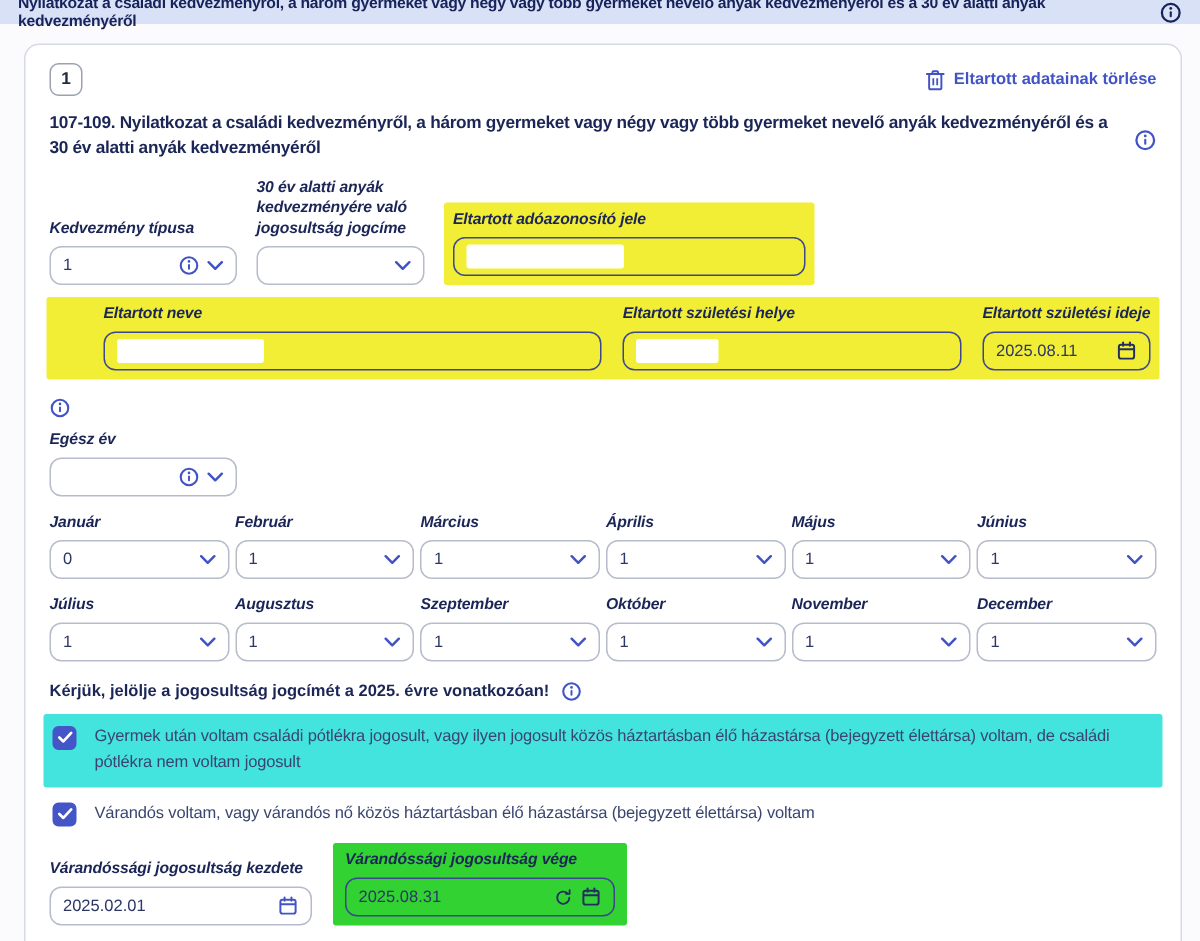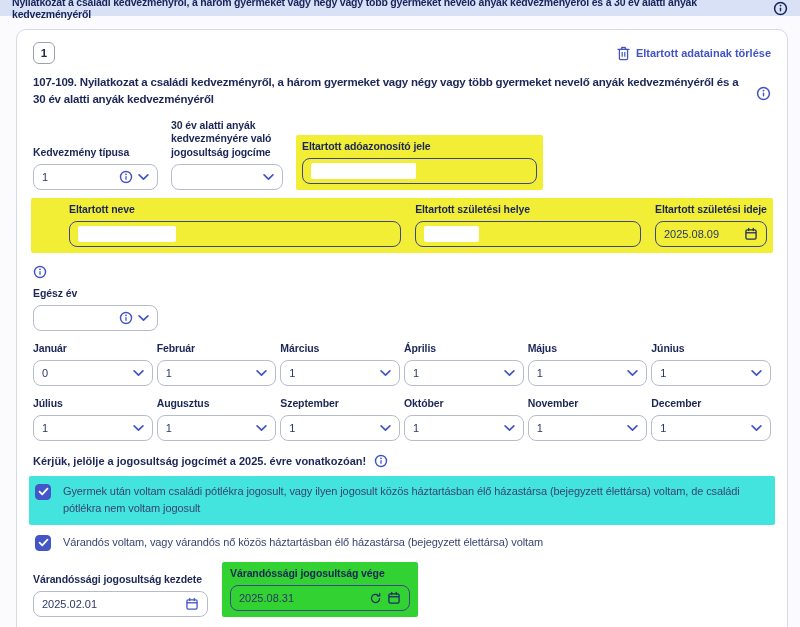--- a/index.html
+++ b/index.html
@@ -31,21 +31,21 @@
     width: 22px; height: 22px; border: 1.6px solid #9ba1ae; border-radius: 6px;
     display: flex; align-items: center; justify-content: center;
     font-size: 11.5px; font-weight: 700; color: #232a41;
   }
   .del { display: flex; align-items: center; gap: 6px; color: #4254c5; font-size: 11px; font-weight: 700; cursor: pointer; }
 
   .trow { display: flex; gap: 14px; align-items: center; margin-bottom: 10px; }
   .stitle { flex: 1; font-size: 11.5px; font-weight: 700; color: #1b2657; line-height: 1.5; letter-spacing: -0.2px; }
   .trow .info { color: #4254c5; margin-top: 4px; }
 
-  .label { font-size: 10.5px; font-weight: 700; color: #1b2657; margin-bottom: 4px; line-height: 1.32; letter-spacing: -0.1px; }
+  .label { font-size: 10.5px; font-weight: 700; color: #1b2657; margin-bottom: 4px; line-height: 1.32; letter-spacing: -0.1px; font-style: italic; }
 
   .ctrl {
     height: 26px; border: 1.2px solid #b6bccb; border-radius: 8px; background: #fff;
     display: flex; align-items: center; gap: 6px; padding: 0 8px;
     font-size: 11px; color: #2c3766;
   }
   .ctrl .val { flex: 1; white-space: nowrap; overflow: hidden; }
   .ctrl .icons { display: flex; align-items: center; gap: 5px; color: #4254c5; }
   .ctrl.dark { border-color: #3d478f; background: transparent; }
   .ctrl.dark .icons { color: #232c63; }
@@ -188,21 +188,21 @@
       </div>
       <div>
         <div class="label">Eltartott születési helye</div>
         <div class="ctrl dark">
           <span class="redact" style="width:55px"></span>
         </div>
       </div>
       <div>
         <div class="label">Eltartott születési ideje</div>
         <div class="ctrl dark">
-          <span class="val">2025.08.09</span>
+          <span class="val">2025.08.11</span>
           <span class="icons">
               <svg class="ic" width="14" height="14">
                 <use href="#s-cal"></use>
               </svg>
             </span>
         </div>
       </div>
     </div>
   </div>
 

